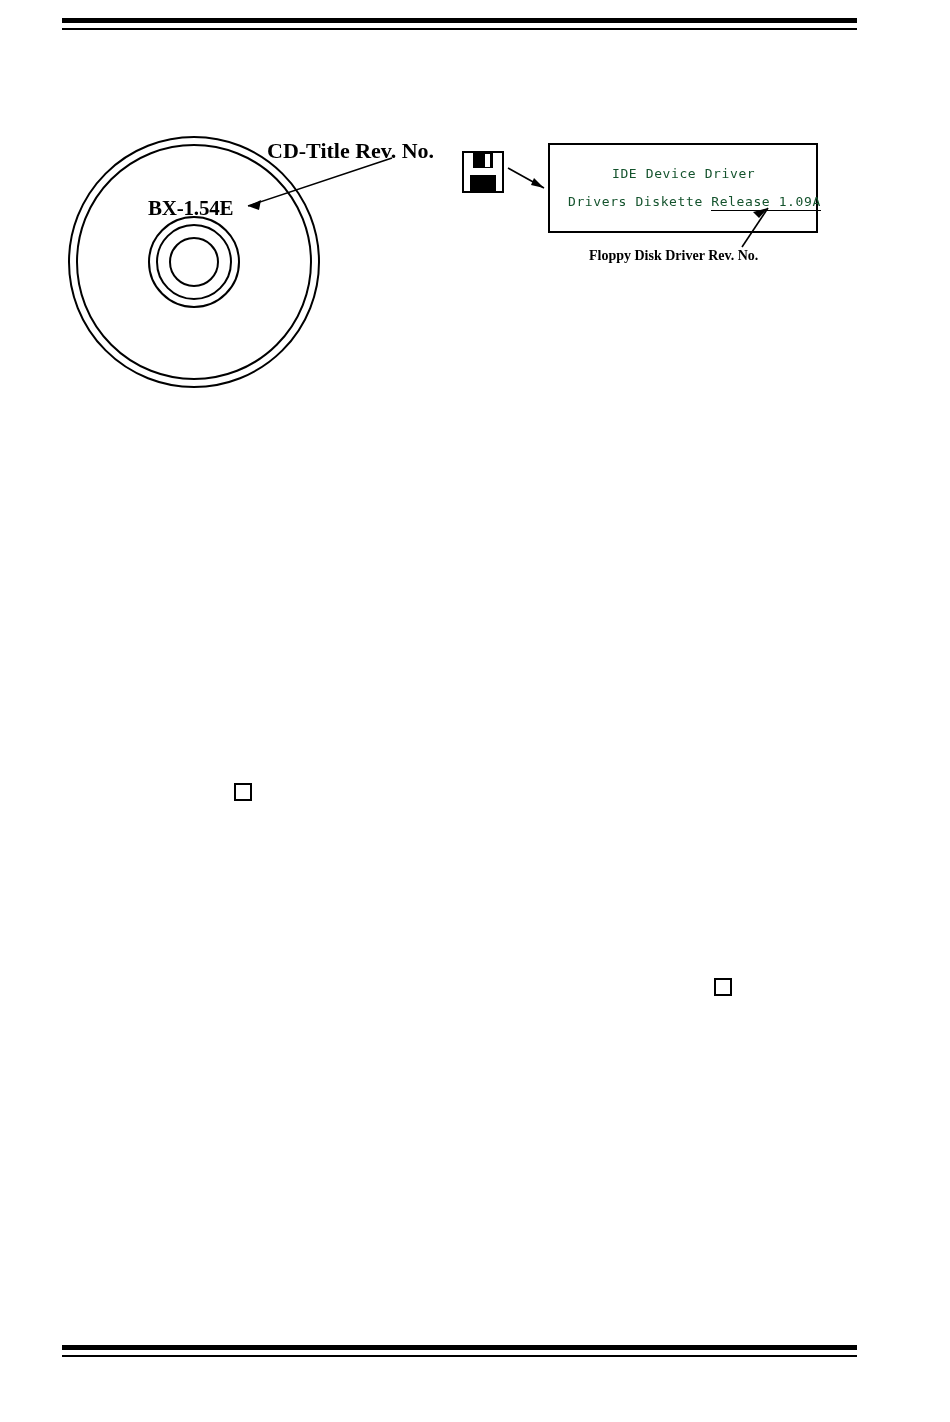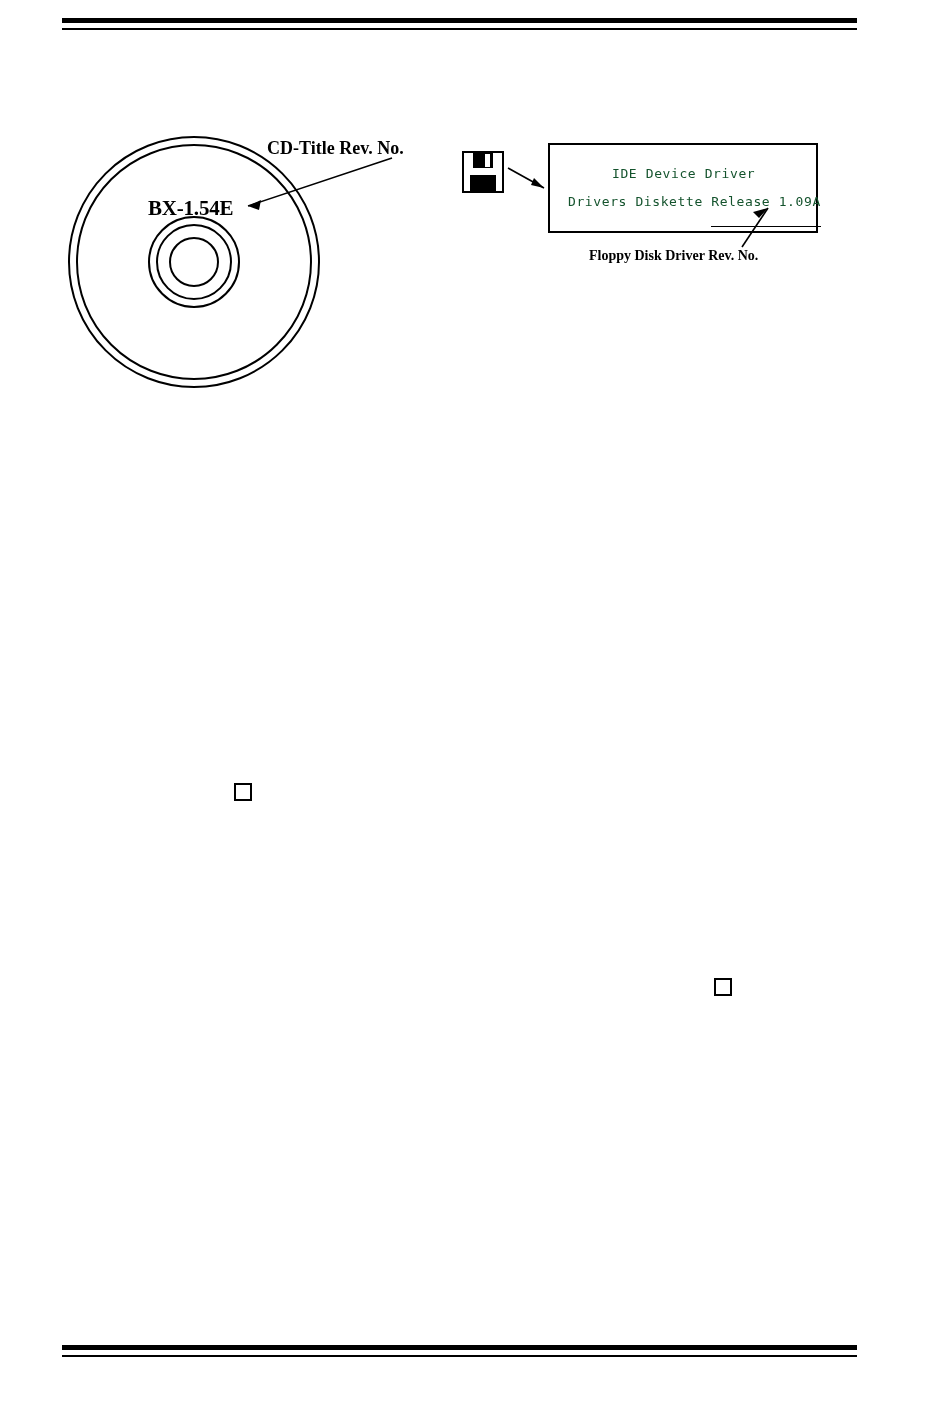--- a/index.html
+++ b/index.html
@@ -55,21 +55,21 @@
     font-size: 21px;
     font-weight: bold;
     letter-spacing: -0.2px;
     white-space: nowrap;
   }
 
   .cd-callout {
     position: absolute;
     left: 267px;
     top: 138px;
-    font-size: 18px;
+    font-size: 22px;
     font-weight: bold;
     white-space: nowrap;
   }
 
   
   .floppy {
     position: absolute;
     left: 462px;
     top: 151px;
     width: 42px;
@@ -118,21 +118,21 @@
     font-family: "DejaVu Sans Mono", monospace;
     font-size: 13px;
     letter-spacing: 0.6px;
     white-space: nowrap;
     color: #14532d;
   }
   .disk-line-1 { left: 612px; top: 166px; }
   .disk-line-2 { left: 568px; top: 194px; }
   .disk-line-2 .underlined {
     border-bottom: 1px solid #000000;
-    padding-bottom: 17px;
+    padding-bottom: 1px;
   }
 
   .floppy-callout {
     position: absolute;
     left: 589px;
     top: 248px;
     font-size: 14px;
     font-weight: bold;
     white-space: nowrap;
   }

